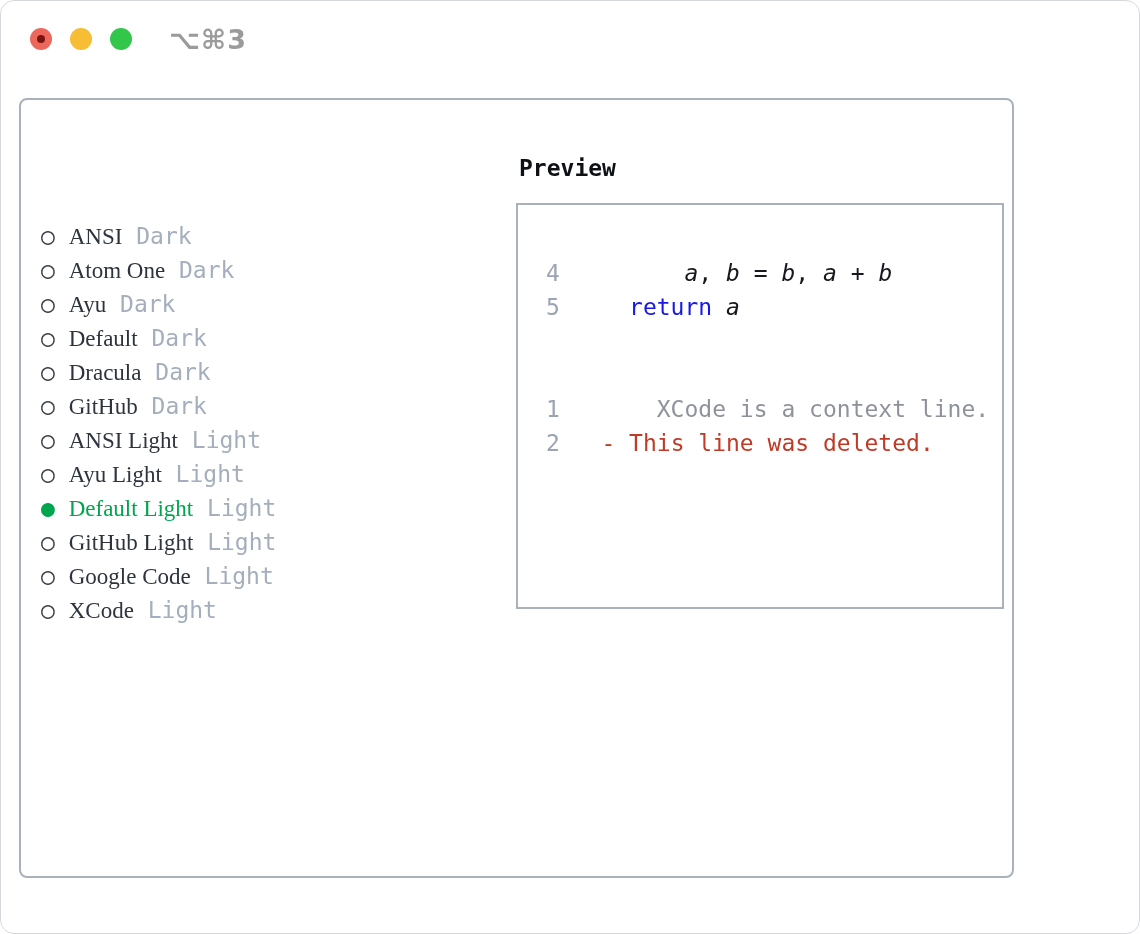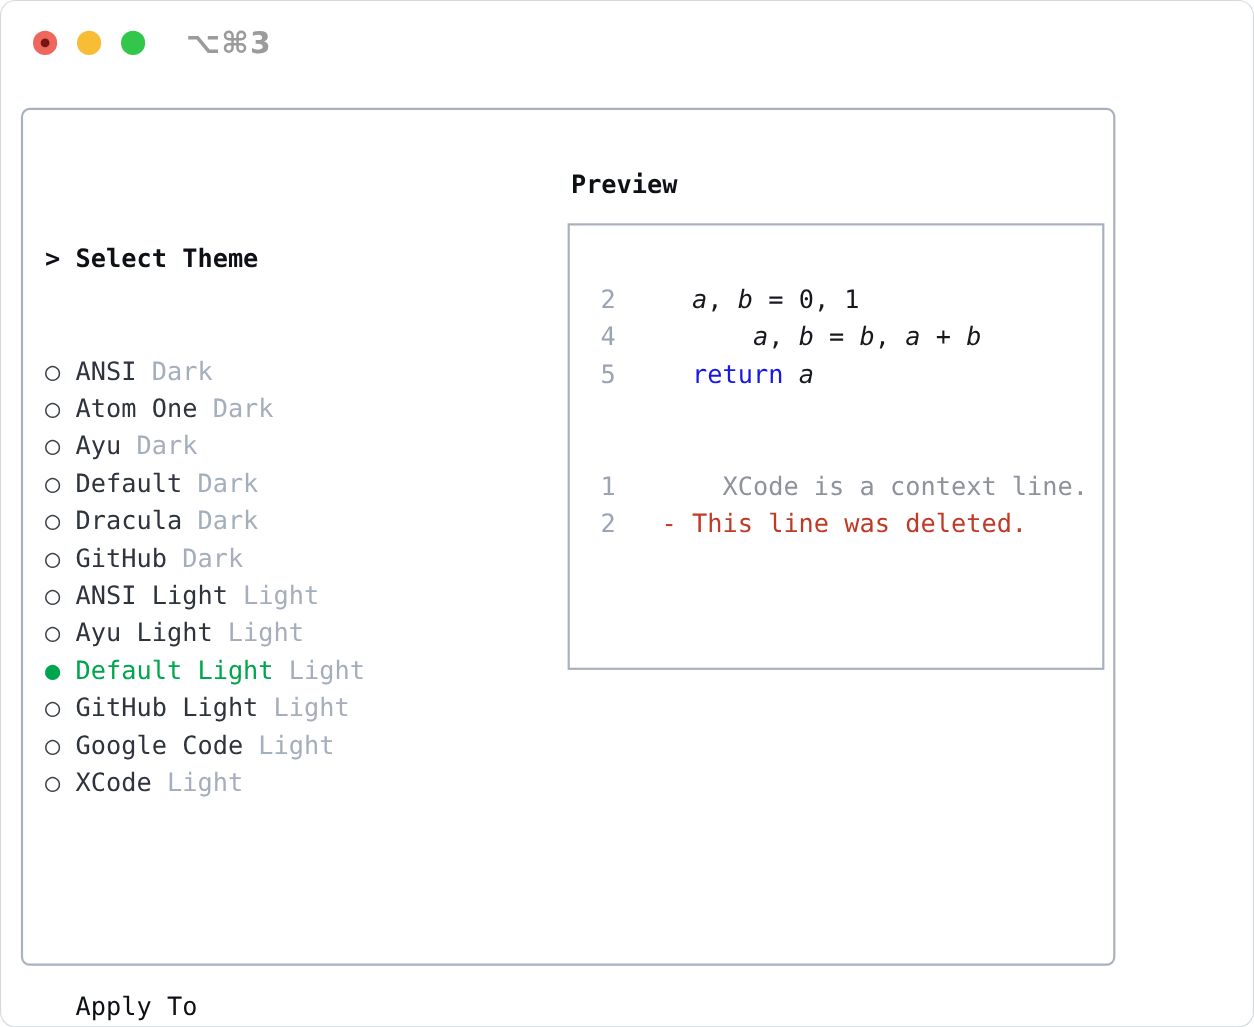--- a/index.html
+++ b/index.html
@@ -36,21 +36,21 @@
     box-sizing:border-box;border:2px solid var(--border_gray);border-radius:8px;
     background:#ffffff;
   }
   
   .left-col{position:absolute;left:20px;top:51px;width:440px;font-size:23px;line-height:34px;white-space:pre;}
   .row{display:block;height:34px;}
   .marker{display:inline-block;width:2ch;color:#3c424a;}
   .marker.focus{color:var(--header_black);font-weight:700;}
   .marker.sel{color:var(--select_green);}
   .hdr-label{font-weight:700;color:var(--header_black);}
-  .item-name{color:var(--item_dark);}
+  .item-name{color:var(--item_dark);font-family:Liberation Serif, serif;}
   .item-name.sel{color:var(--select_green);text-align:right;}
   .item-variant{color:var(--muted_gray);margin-left:1ch;}
   .gap-row{height:34px;}
   .subheader{padding-left:2ch;color:var(--header_black);}
   
   .right-col{position:absolute;left:495px;top:51px;width:500px;}
   .preview-title{height:34px;line-height:34px;font-size:23px;font-weight:700;color:var(--header_black);padding-left:3px;}
   .preview-box{
     margin-top:18px;width:488px;height:406px;box-sizing:border-box;
     border:2px solid var(--border_gray);background:#ffffff;
@@ -78,34 +78,31 @@
         </span>
       <span class="light yellow"></span>
       <span class="light green"></span>
     </div>
     <span class="shortcut">⌥⌘3</span>
   </div>
 
   <div class="panel">
 
     <div class="left-col">
-      <div class="row"><span class="marker focus">&gt;</span><span class="hdr-label">Select Theme</span></div>
       <div id="theme-list"><div class="row"><span class="marker">○</span><span class="item-name">ANSI</span><span class="item-variant">Dark</span></div><div class="row"><span class="marker">○</span><span class="item-name">Atom One</span><span class="item-variant">Dark</span></div><div class="row"><span class="marker">○</span><span class="item-name">Ayu</span><span class="item-variant">Dark</span></div><div class="row"><span class="marker">○</span><span class="item-name">Default</span><span class="item-variant">Dark</span></div><div class="row"><span class="marker">○</span><span class="item-name">Dracula</span><span class="item-variant">Dark</span></div><div class="row"><span class="marker">○</span><span class="item-name">GitHub</span><span class="item-variant">Dark</span></div><div class="row"><span class="marker">○</span><span class="item-name">ANSI Light</span><span class="item-variant">Light</span></div><div class="row"><span class="marker">○</span><span class="item-name">Ayu Light</span><span class="item-variant">Light</span></div><div class="row"><span class="marker sel">●</span><span class="item-name sel">Default Light</span><span class="item-variant">Light</span></div><div class="row"><span class="marker">○</span><span class="item-name">GitHub Light</span><span class="item-variant">Light</span></div><div class="row"><span class="marker">○</span><span class="item-name">Google Code</span><span class="item-variant">Light</span></div><div class="row"><span class="marker">○</span><span class="item-name">XCode</span><span class="item-variant">Light</span></div></div>
       <div class="gap-row"></div>
-      <div class="row subheader">Apply To</div>
       
       
       
       
     </div>
 
     <div class="right-col">
       <div class="preview-title">Preview</div>
       <div class="preview-box" id="preview-box">
-          <div class="code-line"><span class="line-num">2</span><span class="tok-pl">    </span><span class="tok-var">a</span><span class="tok-pl">, </span><span class="tok-var">b</span><span class="tok-pl"> = 0, 1</span></div>
           <div class="code-line"><span class="line-num">4</span><span class="tok-pl">        </span><span class="tok-var">a</span><span class="tok-pl">, </span><span class="tok-var">b</span><span class="tok-pl"> = </span><span class="tok-var">b</span><span class="tok-pl">, </span><span class="tok-var">a</span><span class="tok-pl"> + </span><span class="tok-var">b</span></div>
           <div class="code-line"><span class="line-num">5</span><span class="tok-pl">    </span><span class="tok-kw">return</span><span class="tok-pl"> </span><span class="tok-var">a</span></div>
           <div class="code-line"><span class="line-num"></span></div>
           <div class="code-line"><span class="line-num"></span></div>
           <div class="code-line"><span class="line-num">1</span><span class="tok-ctx">      XCode is a context line.</span></div>
           <div class="code-line"><span class="line-num">2</span><span class="tok-pl">  </span><span class="tok-del">- This line was deleted.</span></div>
         </div>
     </div>
 
   </div>

